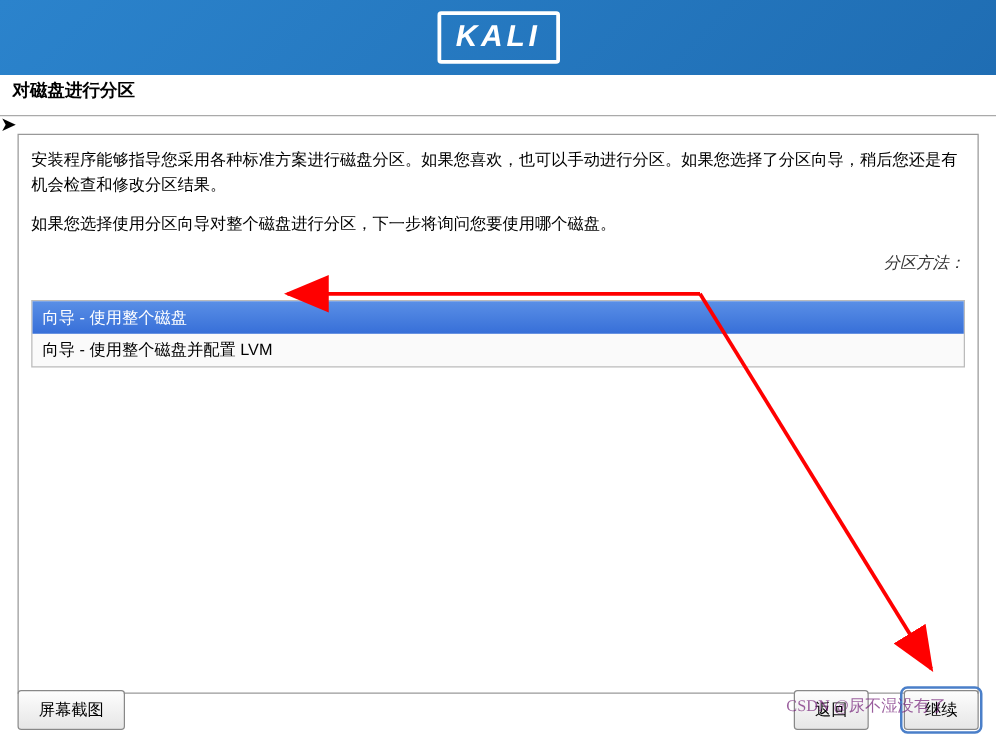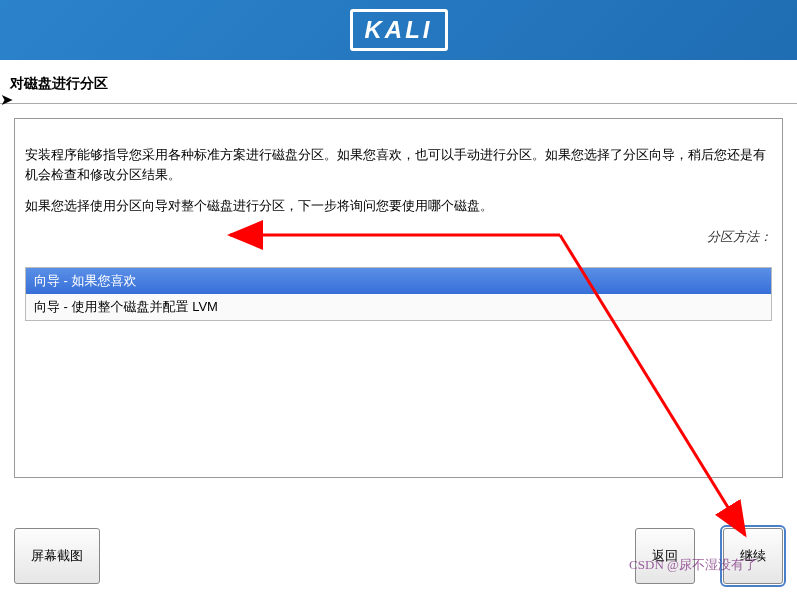--- a/index.html
+++ b/index.html
@@ -30,32 +30,32 @@
       border-radius: 3px;
       font-style: italic;
     }
     .logo-text {
       color: #fff;
       font-size: 24px;
       font-weight: bold;
       letter-spacing: 3px;
     }
     .title-bar {
-      padding: 15px 16px 10px 10px;
+      padding: 4px 16px 10px 10px;
       border-bottom: 1px solid #aaa;
     }
     .title {
       font-weight: bold;
       font-size: 14px;
     }
     .content-area {
       margin: 14px 14px 0 14px;
       border: 1px solid #999;
-      padding: 26px 10px;
-      height: 360px;
+      padding: 10px 10px;
+      height: 448px;
       position: relative;
     }
     .desc-text {
       line-height: 1.5;
       margin-bottom: 12px;
     }
     .method-label {
       font-style: italic;
       color: #333;
       margin-bottom: 21px;
@@ -81,21 +81,21 @@
       left: 14px;
       right: 14px;
       display: flex;
       justify-content: space-between;
       align-items: center;
     }
     .btn {
       background: linear-gradient(to bottom, #fdfdfd, #e6e6e6);
       border: 1px solid #888;
       border-radius: 3px;
-      padding: 18px 16px;
+      padding: 6px 16px;
       font-size: 13px;
       cursor: pointer;
     }
     .btn-group-right {
       display: flex;
       gap: 28px;
       border-radius: 14px;
     }
     .btn-highlight {
       outline: 2px solid #4a7fc9;
@@ -140,21 +140,21 @@
   <div class="title">对磁盘进行分区</div>
 </div>
 
 <div class="cursor-glyph">➤</div>
 
 <div class="content-area">
   <p class="desc-text">安装程序能够指导您采用各种标准方案进行磁盘分区。如果您喜欢，也可以手动进行分区。如果您选择了分区向导，稍后您还是有机会检查和修改分区结果。</p>
   <p class="desc-text">如果您选择使用分区向导对整个磁盘进行分区，下一步将询问您要使用哪个磁盘。</p>
   <p class="method-label">分区方法：</p>
   <div class="options">
-    <div class="option selected">向导 - 如果您喜欢</div>
+    <div class="option selected">向导 - 使用整个磁盘</div>
     <div class="option">向导 - 使用整个磁盘并配置 LVM</div>
   </div>
 </div>
 
 <div class="bottom-bar">
   <button class="btn">屏幕截图</button>
   <div class="btn-group-right">
     <button class="btn">返回</button>
     <button class="btn btn-highlight">继续</button>
   </div>

